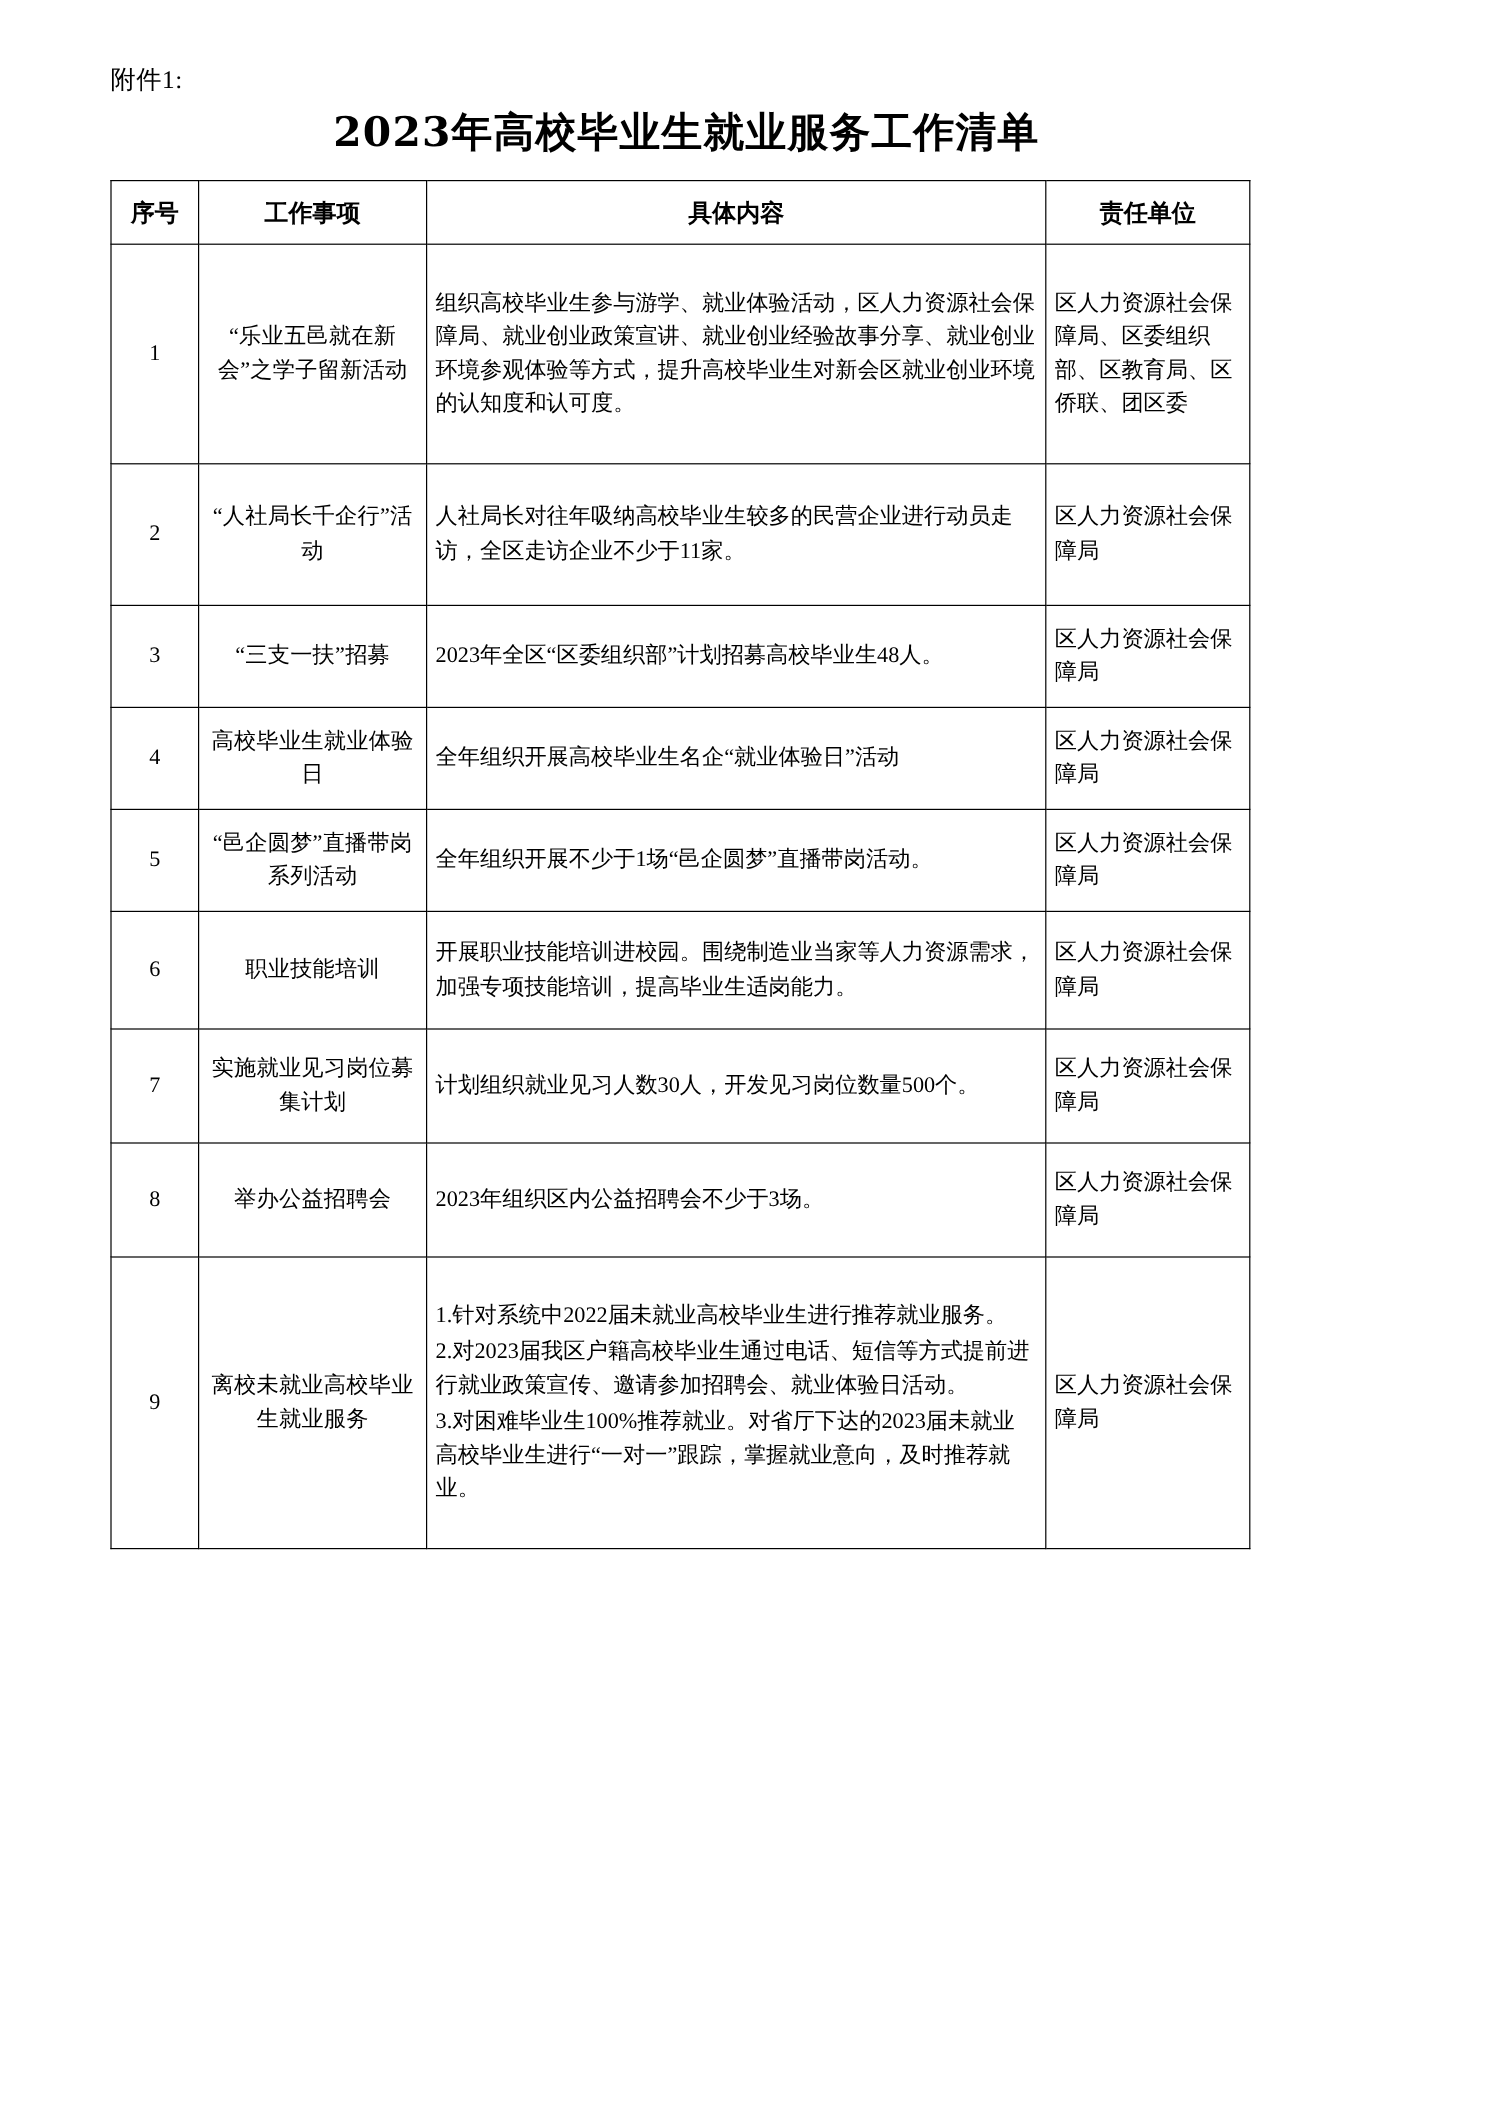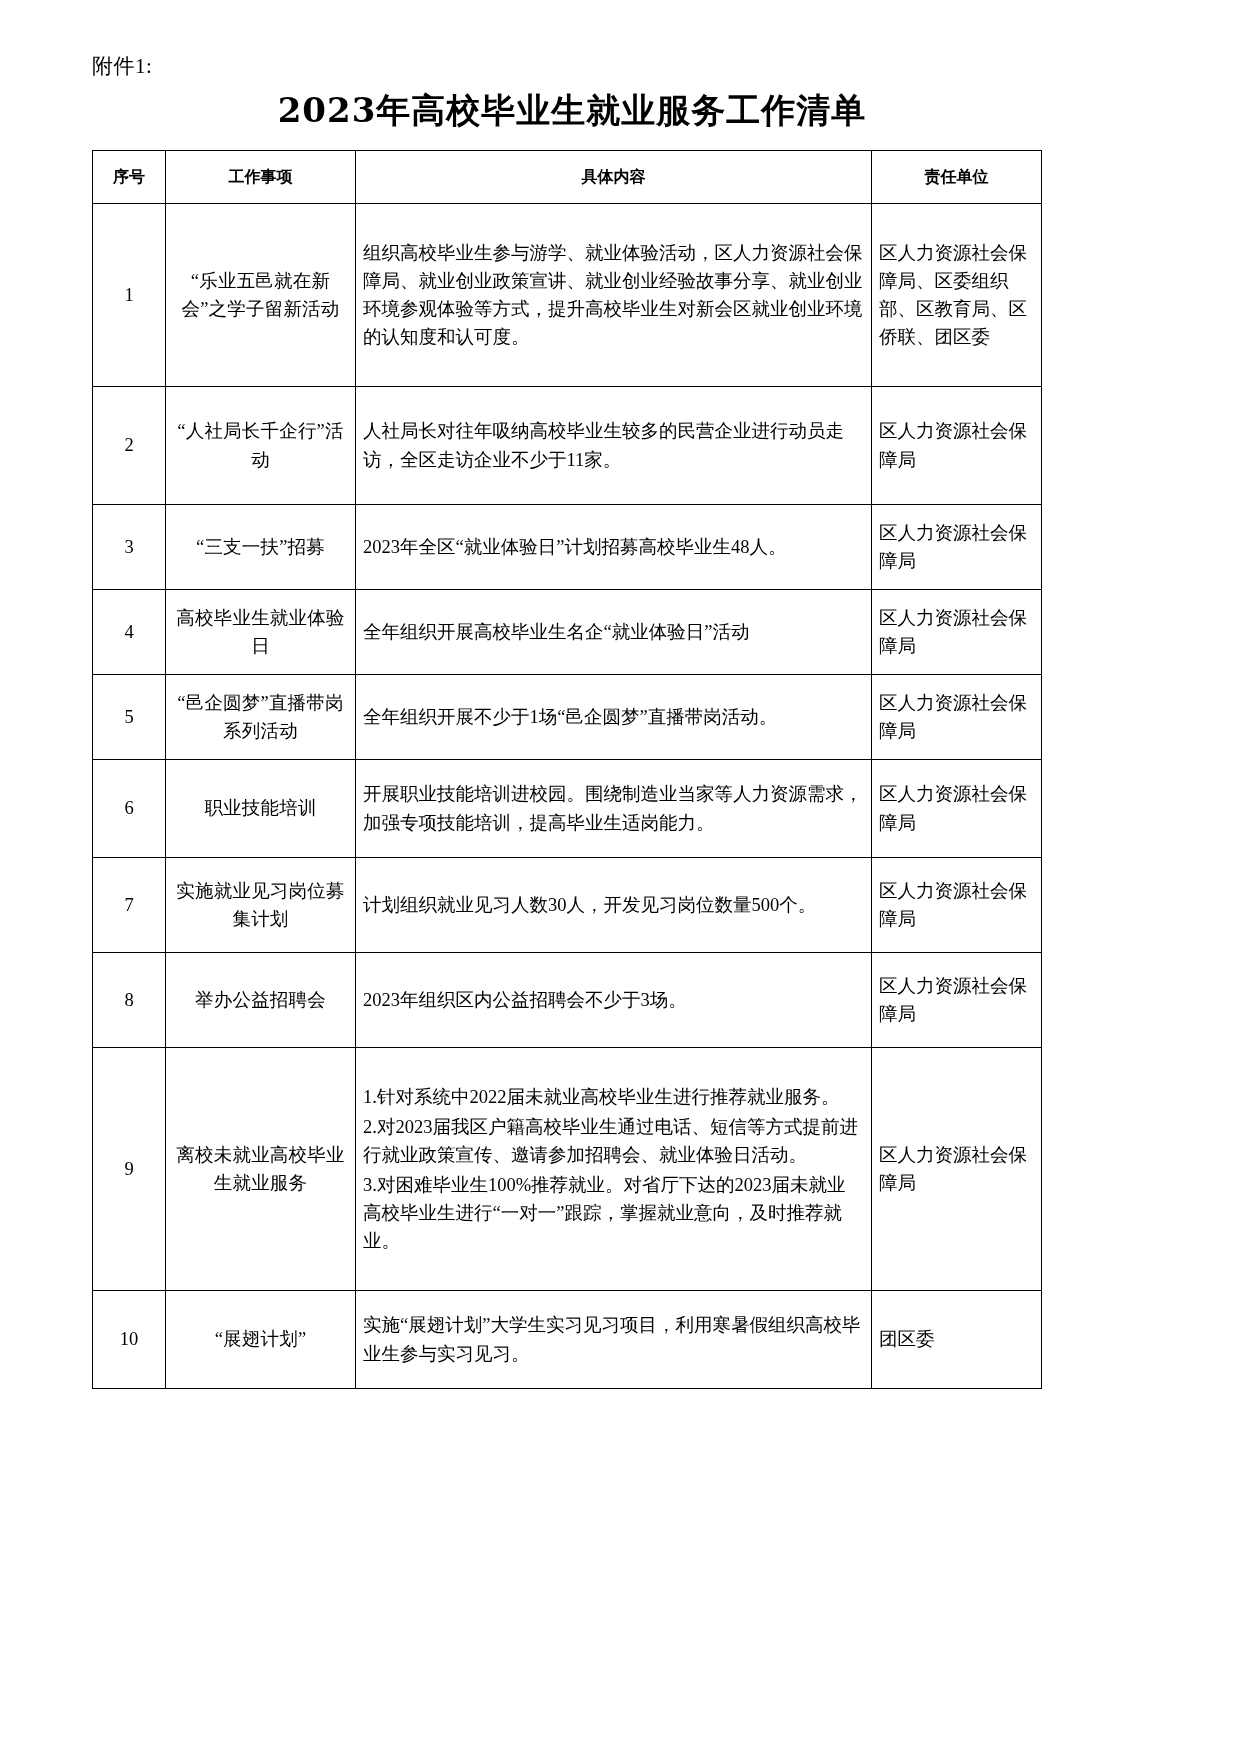--- a/index.html
+++ b/index.html
@@ -53,21 +53,21 @@
     border: 1.5px solid #000000;
     padding: 6px 7px;
     vertical-align: middle;
     font-size: 18.5px;
     line-height: 1.52;
     font-family: "Liberation Serif", "DejaVu Serif", serif;
   }
   table.worklist thead th {
     text-align: center;
     font-weight: bold;
-    font-size: 16px;
+    font-size: 20px;
     height: 44px;
     padding: 4px 7px;
     font-family: "DejaVu Serif", "Liberation Serif", serif;
   }
   col.c-seq    { width: 73px; }
   col.c-item   { width: 190px; }
   col.c-detail { width: 516px; }
   col.c-unit   { width: 170px; }
 
   td.seq {
@@ -147,21 +147,21 @@
       <tr class="r2">
         <td class="seq">2</td>
         <td class="item">“人社局长千企行”活动</td>
         <td class="detail">人社局长对往年吸纳高校毕业生较多的民营企业进行动员走访，全区走访企业不少于11家。</td>
         <td class="unit">区人力资源社会保障局</td>
       </tr>
 
       <tr class="r3">
         <td class="seq">3</td>
         <td class="item">“三支一扶”招募</td>
-        <td class="detail">2023年全区“就业体验日”计划招募高校毕业生48人。</td>
+        <td class="detail">2023年全区“区委组织部”计划招募高校毕业生48人。</td>
         <td class="unit">区人力资源社会保障局</td>
       </tr>
 
       <tr class="r4">
         <td class="seq">4</td>
         <td class="item">高校毕业生就业体验日</td>
         <td class="detail">全年组织开展高校毕业生名企“就业体验日”活动</td>
         <td class="unit">区人力资源社会保障局</td>
       </tr>
 
@@ -197,24 +197,18 @@
         <td class="seq">9</td>
         <td class="item">离校未就业高校毕业生就业服务</td>
         <td class="detail">
           <p>1.针对系统中2022届未就业高校毕业生进行推荐就业服务。</p>
           <p>2.对2023届我区户籍高校毕业生通过电话、短信等方式提前进行就业政策宣传、邀请参加招聘会、就业体验日活动。</p>
           <p>3.对困难毕业生100%推荐就业。对省厅下达的2023届未就业高校毕业生进行“一对一”跟踪，掌握就业意向，及时推荐就业。</p>
         </td>
         <td class="unit">区人力资源社会保障局</td>
       </tr>
 
-      <tr class="r10">
-        <td class="seq">10</td>
-        <td class="item">“展翅计划”</td>
-        <td class="detail">实施“展翅计划”大学生实习见习项目，利用寒暑假组织高校毕业生参与实习见习。</td>
-        <td class="unit">团区委</td>
-      </tr>
 
 
     </tbody>
   </table>
 
 </div>
 
 </body></html>

